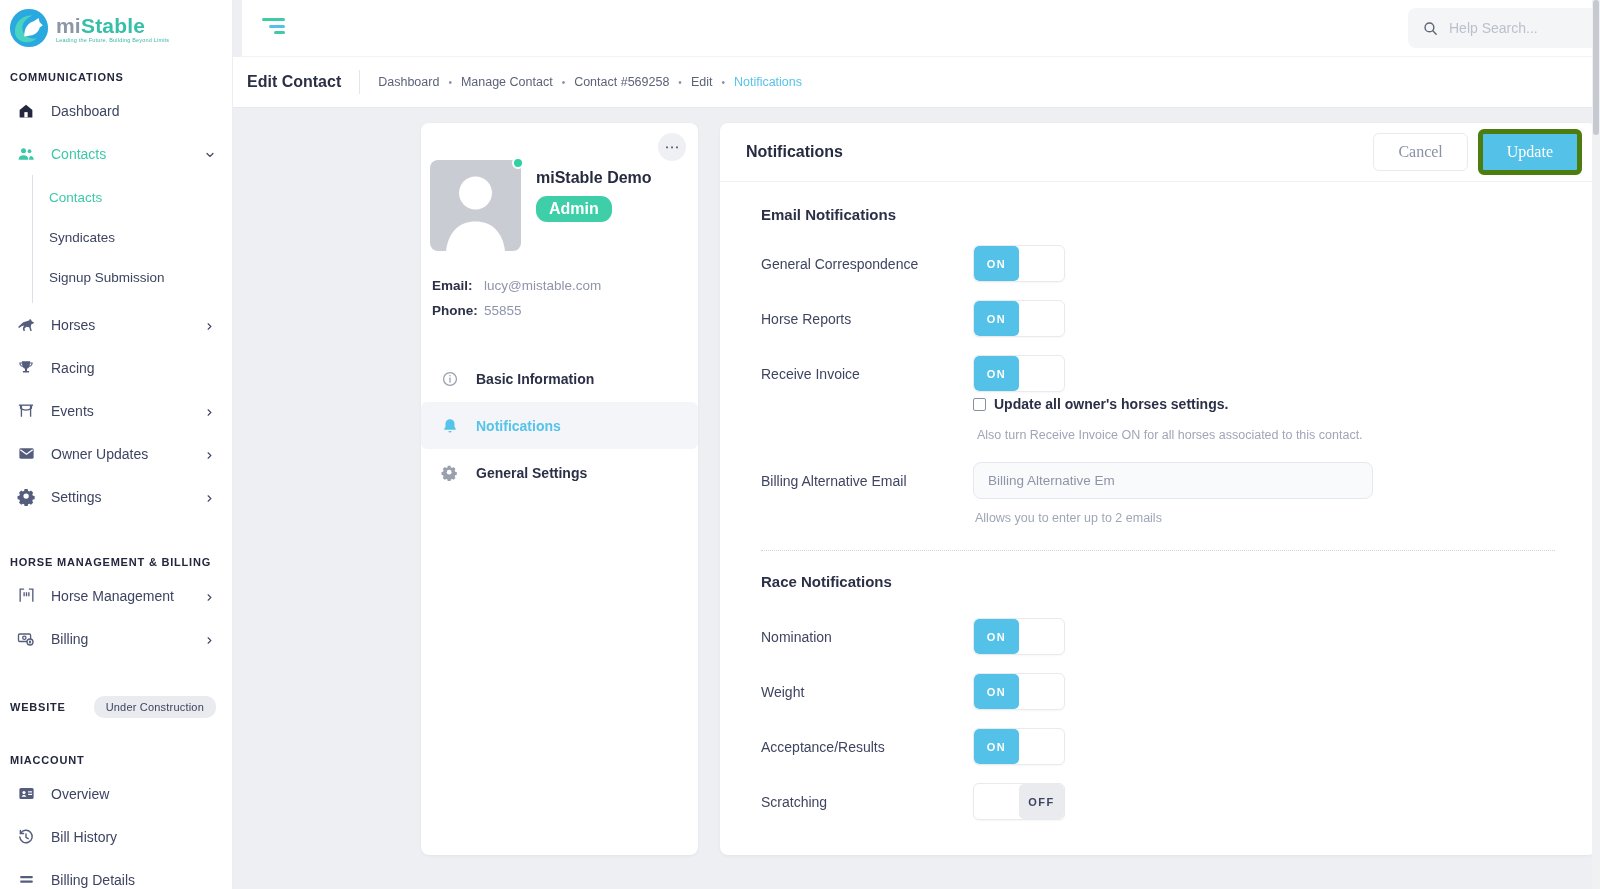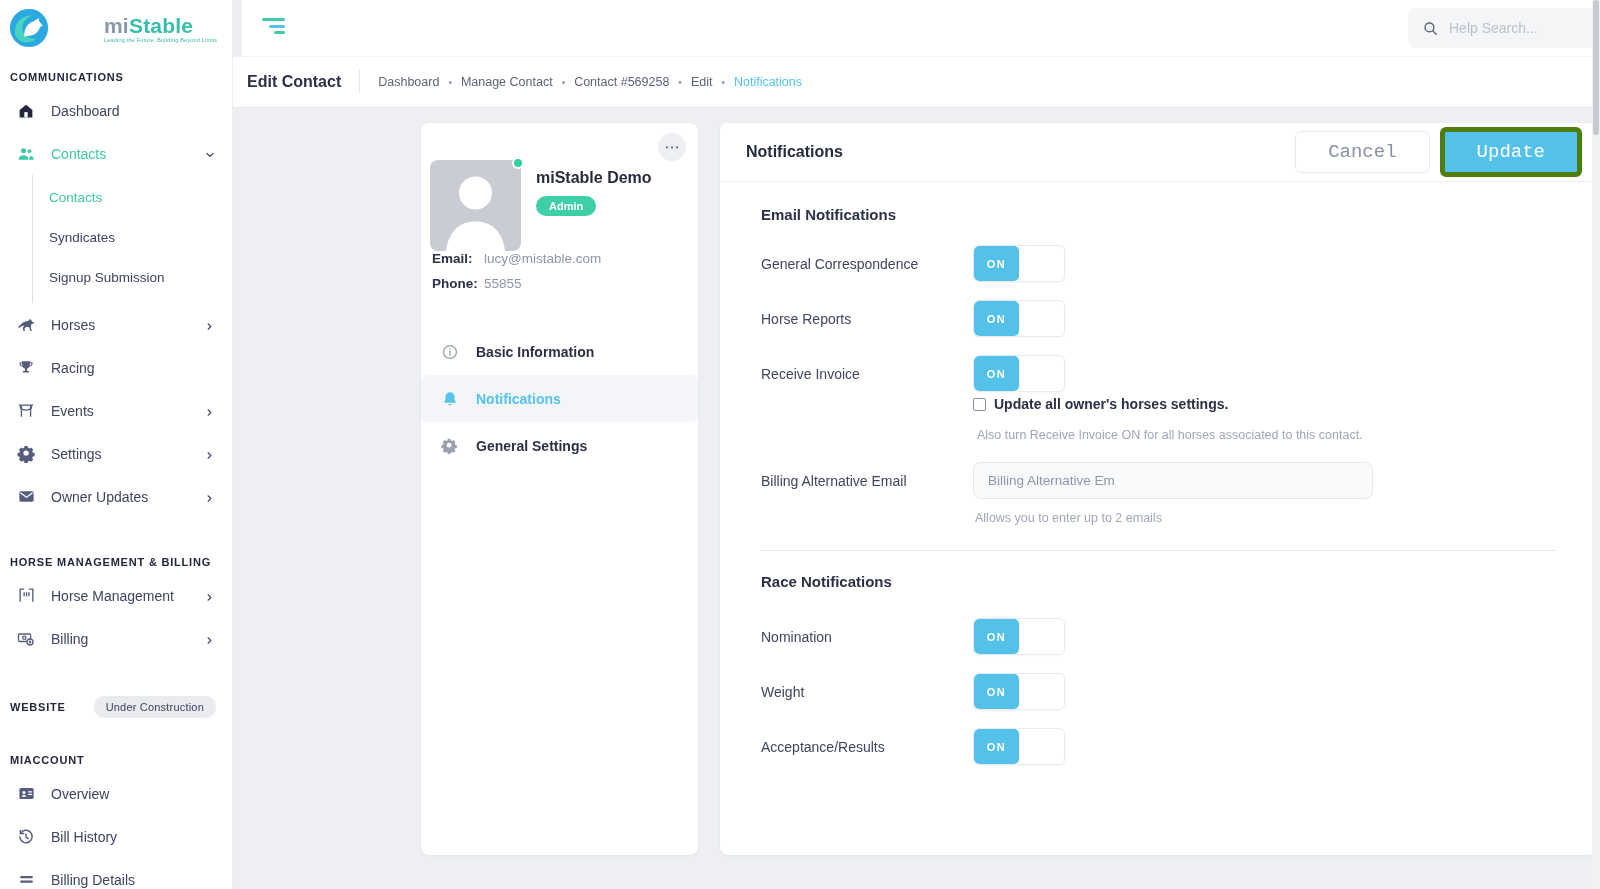--- a/index.html
+++ b/index.html
@@ -2,21 +2,21 @@
 <html><head>
 <meta charset="utf-8">
 <style>
   * { margin:0; padding:0; box-sizing:border-box; }
   html,body { width:1600px; height:889px; overflow:hidden; font-family:"Liberation Sans", sans-serif; background:#edeff3; }
   .app { position:relative; width:1600px; height:889px; }
 
   
   .sidebar { position:absolute; left:0; top:0; width:233px; height:889px; background:#fff; border-right:1px solid #ececf1; z-index:3; overflow:hidden; }
   .logo-row { display:flex; align-items:center; gap:6px; padding:10px 0 8px 8px; height:57px; }
-  .logo-text { display:flex; flex-direction:column; line-height:1;margin-left:48px; }
+  .logo-text { display:flex; flex-direction:column; line-height:1; }
   .logo-name { font-size:21px; font-weight:700; letter-spacing:.2px; }
   .logo-name .mi { color:#8b97a6; }
   .logo-name .stable { color:#35bfa8; }
   .logo-tag { font-size:5.5px; color:#3bb7a9; margin-top:2px; letter-spacing:.2px; }
   .section-label { font-size:11px; font-weight:700; letter-spacing:.8px; color:#23273d; padding:14px 16px 6px 10px; display:flex; align-items:center; justify-content:space-between; }
   .nav-item { display:flex; align-items:center; height:43px; padding:0 16px 0 16px; color:#3d4461; font-size:14px; cursor:pointer; }
   .nav-item .ico { width:20px; height:20px; margin-right:15px; display:flex; align-items:center; justify-content:center; color:#555d7d; flex:none; }
   .nav-item .lbl { flex:1; white-space:nowrap; }
   .nav-item .chev { width:12px; height:12px; color:#3d4461; flex:none; }
   .nav-item.active { color:#3cc9a7; }
@@ -51,36 +51,36 @@
 
   
   .card { position:absolute; left:188px; top:15px; width:277px; height:732px; background:#fff; border-radius:8px; box-shadow:0 1px 3px rgba(40,50,80,.06); }
   .dots-btn { position:absolute; top:10px; right:12px; width:28px; height:28px; border-radius:50%; background:#eef0f3; border:none; color:#3d4461; font-size:15px; line-height:26px; text-align:center; cursor:pointer; }
   .avatar-row { display:flex; padding:37px 0 0 9px; }
   .avatar { position:relative; width:91px; height:91px; background:#c9ccd2; border-radius:8px; flex:none; overflow:visible; }
   .avatar svg { border-radius:8px; }
   .online-dot { position:absolute; top:-3px; right:-3px; width:12px; height:12px; border-radius:50%; background:#2fd0a4; border:2px solid #fff; }
   .id-block { margin-left:15px; padding-top:9px; }
   .c-name { font-size:16px; font-weight:700; color:#262b40; }
-  .role-badge { display:inline-block; margin-top:9px; background:#3ecfa9; color:#fff; font-size:11px; font-weight:700; border-radius:11px; padding:4px 13px; }
+  .role-badge { display:inline-block; margin-top:9px; background:#3ecfa9; color:#fff; font-size:16px; font-weight:700; border-radius:11px; padding:4px 13px; }
   .kv { display:flex; margin:0 0 10px 11px; font-size:13.5px; }
   .kv .k { font-weight:700; color:#2b3047; width:52px; }
   .kv .v { color:#8f95a8; }
-  .kv-wrap { }
+  .kv-wrap { margin-top:27px; }
   .card-nav { margin-top:37px; }
   .card-nav-item { display:flex; align-items:center; height:47px; padding-left:20px; font-size:14px; font-weight:600; color:#2b3047; cursor:pointer; }
   .card-nav-item .ico { width:18px; height:18px; margin-right:17px; color:#9aa0ae; display:flex; }
   .card-nav-item.active { background:#f3f5f8; color:#56c3ea; border-radius:6px; font-weight:600; }
   .card-nav-item.active .ico { color:#56c3ea; }
 
   
   .panel { position:absolute; left:487px; top:15px; right:4px; height:732px; background:#fff; border-radius:8px; box-shadow:0 1px 3px rgba(40,50,80,.06); }
   .panel-header { height:59px; display:flex; align-items:center; padding:0 14px 0 26px; border-bottom:1px solid #eef0f3; }
   .panel-title { font-size:16px; font-weight:700; color:#262b40; flex:1; }
-  .btn { font-family:Liberation Mono, monospace; font-size:19px; border-radius:6px; padding:9px 32px; cursor:pointer; }
+  .btn { font-family:Liberation Serif, serif; font-size:16px; border-radius:6px; padding:9px 24px; cursor:pointer; }
   .btn-cancel { background:#fff; border:1px solid #e8eaf0; color:#8a90a5; margin-right:10px; }
   .btn-update { background:#54c1e8; border:5px solid #4d7c0f; color:#fff; }
   .panel-body { padding:24px 41px; }
   .sec-heading { font-size:15px; font-weight:700; color:#2b3047; margin-bottom:22px; }
   .t-row { display:flex; align-items:center; height:37px; margin-bottom:18px; }
   .t-label { width:212px; font-size:14px; color:#3f4560; }
   .toggle { width:92px; height:37px; border:1px solid #e8eaed; border-radius:6px; background:#fff; display:flex; overflow:hidden; cursor:pointer; box-shadow:0 1px 2px rgba(40,50,80,.04); }
   .toggle .half { flex:1; display:flex; align-items:center; justify-content:center; font-size:11px; font-weight:700; letter-spacing:1.5px; }
   .toggle.on .half.lit { background:#54c1e8; color:#fff; border-radius:5px; }
   .toggle.off .half.dim { background:#e9ebef; color:#3d4461; border-radius:5px; }
@@ -189,40 +189,40 @@
       <span class="chev">
         <svg width="11" height="11" viewBox="0 0 24 24" fill="none" stroke="currentColor" stroke-width="2.4" stroke-linecap="round">
             <path d="M9 6l6 6-6 6"></path>
           </svg>
       </span>
     </div>
 
     <div class="nav-item">
       <span class="ico">
         <svg width="19" height="19" viewBox="0 0 24 24" fill="currentColor">
+            <rect x="3" y="5.5" width="18" height="13" rx="1.8"></rect>
+            <path d="M4.2 7.2l7.8 5.8 7.8-5.8" stroke="#fff" stroke-width="1.6" fill="none"></path>
+          </svg>
+      </span>
+      <span class="lbl">Owner Updates</span>
+      <span class="chev">
+        <svg width="11" height="11" viewBox="0 0 24 24" fill="none" stroke="currentColor" stroke-width="2.4" stroke-linecap="round">
+            <path d="M9 6l6 6-6 6"></path>
+          </svg>
+      </span>
+    </div>
+
+    <div class="nav-item">
+      <span class="ico">
+        <svg width="19" height="19" viewBox="0 0 24 24" fill="currentColor">
             <path d="M9.5 2.5h4l.4 2.3 1.8.8 2-1.2 2.8 2.8-1.2 2 .7 1.8 2.3.4v4l-2.3.4-.7 1.8 1.2 2-2.8 2.8-2-1.2-1.8.7-.4 2.3h-4l-.4-2.3-1.8-.7-2 1.2-2.8-2.8 1.2-2-.8-1.8-2.2-.4v-4l2.2-.4.8-1.8-1.2-2 2.8-2.8 2 1.2 1.8-.8z"></path>
             <circle cx="11.5" cy="11.5" r="3.4" fill="#fff"></circle>
           </svg>
       </span>
       <span class="lbl">Settings</span>
-      <span class="chev">
-        <svg width="11" height="11" viewBox="0 0 24 24" fill="none" stroke="currentColor" stroke-width="2.4" stroke-linecap="round">
-            <path d="M9 6l6 6-6 6"></path>
-          </svg>
-      </span>
-    </div>
-
-    <div class="nav-item">
-      <span class="ico">
-        <svg width="19" height="19" viewBox="0 0 24 24" fill="currentColor">
-            <rect x="3" y="5.5" width="18" height="13" rx="1.8"></rect>
-            <path d="M4.2 7.2l7.8 5.8 7.8-5.8" stroke="#fff" stroke-width="1.6" fill="none"></path>
-          </svg>
-      </span>
-      <span class="lbl">Owner Updates</span>
       <span class="chev">
         <svg width="11" height="11" viewBox="0 0 24 24" fill="none" stroke="currentColor" stroke-width="2.4" stroke-linecap="round">
             <path d="M9 6l6 6-6 6"></path>
           </svg>
       </span>
     </div>
 
     <div class="section-label" style="margin-top:24px">HORSE MANAGEMENT &amp; BILLING</div>
 
     <div class="nav-item">
@@ -458,20 +458,27 @@
         </div>
 
         <div class="t-row">
           <span class="t-label">Acceptance/Results</span>
           <div class="toggle on">
             <span class="half lit">ON</span>
             <span class="half"></span>
           </div>
         </div>
 
+        <div class="t-row">
+          <span class="t-label">Scratching</span>
+          <div class="toggle off">
+            <span class="half"></span>
+            <span class="half dim">OFF</span>
+          </div>
+        </div>
 
       </div>
     </section>
   </main>
 
   <div class="scroll-track">
     <div class="scroll-thumb"></div>
   </div>
 
 </div>

